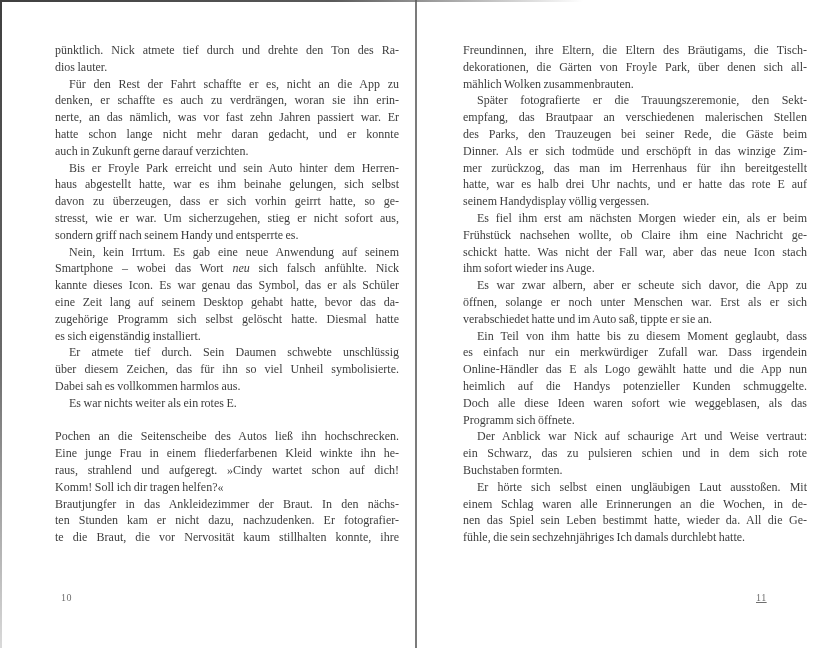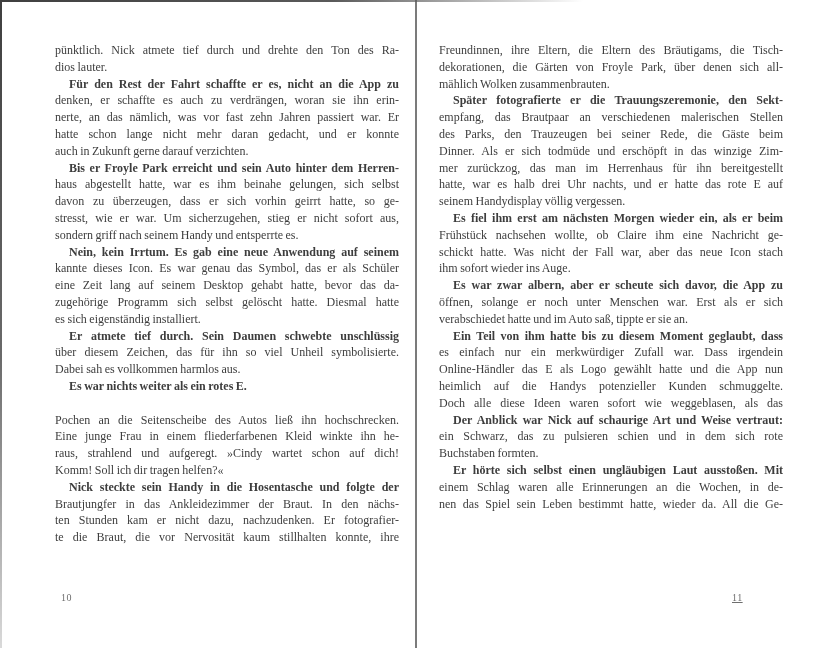--- a/index.html
+++ b/index.html
@@ -7,36 +7,36 @@
     padding: 0;
     width: 833px;
     height: 648px;
     overflow: hidden;
     background: var(--background, #ffffff);
     font-family: "Liberation Serif", "DejaVu Serif", serif;
   }
   .spread { position: relative; width: 833px; height: 648px; }
   .page { position: absolute; top: 0; height: 648px; }
   .page-left  { left: 0;   width: 415px; }
-  .page-right { left: 393px; width: 416px; }
+  .page-right { left: 417px; width: 416px; }
   .text-block { position: absolute; top: 42px; width: 344px; }
   .page-left  .text-block { left: 55px; }
   .page-right .text-block { left: 46px; }
   .line {
     height: 16.8px;
     line-height: 16.8px;
     font-size: 12px;
     color: var(--text, #3d3d3d);
     text-align: justify;
     text-align-last: justify;
     overflow: hidden;
     word-spacing: -0.5px;
   }
   .line.last { text-align-last: left; }
-  .line.indent { padding-left: 14px; font-weight: bold; }
+  .line.indent { padding-left: 14px; }
   .line.italic, .it { font-style: italic; }
   .line.blank { height: 16.8px; }
   .page-number {
     position: absolute;
     top: 592px;
     font-size: 10px;
     color: var(--page-number, #6e6e6e);
     letter-spacing: 0.5px;
   }
   .page-left  .page-number { left: 61px; }
@@ -73,34 +73,34 @@
         <div class="line"><span>denken, er schaffte es auch zu verdrängen, woran sie ihn erin-</span></div>
         <div class="line"><span>nerte, an das nämlich, was vor fast zehn Jahren passiert war. Er</span></div>
         <div class="line"><span>hatte schon lange nicht mehr daran gedacht, und er konnte</span></div>
         <div class="line last"><span>auch in Zukunft gerne darauf verzichten.</span></div>
         <div class="line indent"><span>Bis er Froyle Park erreicht und sein Auto hinter dem Herren-</span></div>
         <div class="line"><span>haus abgestellt hatte, war es ihm beinahe gelungen, sich selbst</span></div>
         <div class="line"><span>davon zu überzeugen, dass er sich vorhin geirrt hatte, so ge-</span></div>
         <div class="line"><span>stresst, wie er war. Um sicherzugehen, stieg er nicht sofort aus,</span></div>
         <div class="line last"><span>sondern griff nach seinem Handy und entsperrte es.</span></div>
         <div class="line indent"><span>Nein, kein Irrtum. Es gab eine neue Anwendung auf seinem</span></div>
+        <div class="line"><span>Smartphone – wobei das Wort </span><span class="it">neu</span><span> sich falsch anfühlte. Nick</span></div>
         <div class="line"><span>kannte dieses Icon. Es war genau das Symbol, das er als Schüler</span></div>
         <div class="line"><span>eine Zeit lang auf seinem Desktop gehabt hatte, bevor das da-</span></div>
         <div class="line"><span>zugehörige Programm sich selbst gelöscht hatte. Diesmal hatte</span></div>
         <div class="line last"><span>es sich eigenständig installiert.</span></div>
         <div class="line indent"><span>Er atmete tief durch. Sein Daumen schwebte unschlüssig</span></div>
         <div class="line"><span>über diesem Zeichen, das für ihn so viel Unheil symbolisierte.</span></div>
         <div class="line last"><span>Dabei sah es vollkommen harmlos aus.</span></div>
         <div class="line indent last"><span>Es war nichts weiter als ein rotes E.</span></div>
         <div class="line blank"></div>
         <div class="line"><span>Pochen an die Seitenscheibe des Autos ließ ihn hochschrecken.</span></div>
         <div class="line"><span>Eine junge Frau in einem fliederfarbenen Kleid winkte ihn he-</span></div>
         <div class="line"><span>raus, strahlend und aufgeregt. »Cindy wartet schon auf dich!</span></div>
         <div class="line last"><span>Komm! Soll ich dir tragen helfen?«</span></div>
-        <div class="line indent"><span>Nick steckte sein Handy in die Hosentasche und folgte der</span></div>
         <div class="line"><span>Brautjungfer in das Ankleidezimmer der Braut. In den nächs-</span></div>
         <div class="line"><span>ten Stunden kam er nicht dazu, nachzudenken. Er fotografier-</span></div>
         <div class="line"><span>te die Braut, die vor Nervosität kaum stillhalten konnte, ihre</span></div>
       </div>
     <div class="page-number">10</div>
   </div>
 
   <div class="gutter"></div>
 
   <div class="page page-right">
@@ -120,26 +120,28 @@
         <div class="line"><span>schickt hatte. Was nicht der Fall war, aber das neue Icon stach</span></div>
         <div class="line last"><span>ihm sofort wieder ins Auge.</span></div>
         <div class="line indent"><span>Es war zwar albern, aber er scheute sich davor, die App zu</span></div>
         <div class="line"><span>öffnen, solange er noch unter Menschen war. Erst als er sich</span></div>
         <div class="line last"><span>verabschiedet hatte und im Auto saß, tippte er sie an.</span></div>
         <div class="line indent"><span>Ein Teil von ihm hatte bis zu diesem Moment geglaubt, dass</span></div>
         <div class="line"><span>es einfach nur ein merkwürdiger Zufall war. Dass irgendein</span></div>
         <div class="line"><span>Online-Händler das E als Logo gewählt hatte und die App nun</span></div>
         <div class="line"><span>heimlich auf die Handys potenzieller Kunden schmuggelte.</span></div>
         <div class="line"><span>Doch alle diese Ideen waren sofort wie weggeblasen, als das</span></div>
+        <div class="line last"><span>Programm sich öffnete.</span></div>
         <div class="line indent"><span>Der Anblick war Nick auf schaurige Art und Weise vertraut:</span></div>
         <div class="line"><span>ein Schwarz, das zu pulsieren schien und in dem sich rote</span></div>
         <div class="line last"><span>Buchstaben formten.</span></div>
         <div class="line indent"><span>Er hörte sich selbst einen ungläubigen Laut ausstoßen. Mit</span></div>
         <div class="line"><span>einem Schlag waren alle Erinnerungen an die Wochen, in de-</span></div>
         <div class="line"><span>nen das Spiel sein Leben bestimmt hatte, wieder da. All die Ge-</span></div>
+        <div class="line last"><span>fühle, die sein sechzehnjähriges Ich damals durchlebt hatte.</span></div>
       </div>
     <div class="page-number">11</div>
   </div>
 
   <div class="frame-top"></div>
   <div class="frame-left"></div>
 
 </div>
 
 </body></html>

